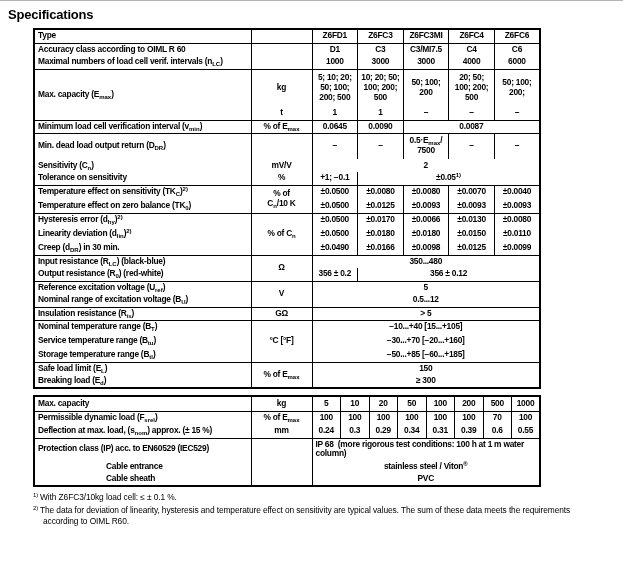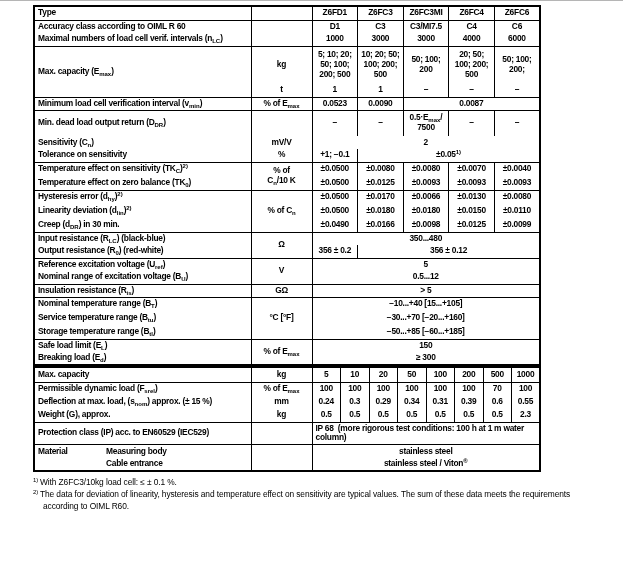--- a/index.html
+++ b/index.html
@@ -37,35 +37,36 @@
     vertical-align: middle;
     overflow: hidden;
   }
   tr.gt > td { border-top: 1px solid #000; }
   td.lbl { text-align: left; }
   td.unit, td.val { text-align: center; }
   td.top { vertical-align: top; }
   td.val-left { text-align: left; padding-left: 5px; }
   sub { font-size: 6px; vertical-align: baseline; position: relative; top: 2px; line-height: 0; letter-spacing: 0; }
   sup { font-size: 6px; vertical-align: baseline; position: relative; top: -3px; line-height: 0; letter-spacing: 0; }
-  .t2 { }
+  .t2 { margin-top: 6px; }
   .mat-head { display: inline-block; width: 68px; }
   .footnotes {
     margin: 5px 0 0 33px;
     width: 572px;
     font-size: 8.4px;
     line-height: 1.35;
     letter-spacing: -0.1px;
   }
   .fn { padding-left: 10px; text-indent: -10px; margin-bottom: 1px; }
 </style>
 </head>
 <body>
 
 <div class="page">
+  <div class="title">Specifications</div>
 
   <table class="spec">
     <colgroup>
         <col style="width:217px">
         <col style="width:61px">
         <col span="5">
       </colgroup>
     <tbody>
     <tr style="height:14px">
       <td class="lbl">Type</td>
@@ -107,21 +108,21 @@
       <td class="unit">t</td>
       <td class="val">1</td>
       <td class="val">1</td>
       <td class="val">–</td>
       <td class="val">–</td>
       <td class="val">–</td>
     </tr>
     <tr class="gt" style="height:13px">
       <td class="lbl">Minimum load cell verification interval (v<sub>min</sub>)</td>
       <td class="unit">% of E<sub>max</sub></td>
-      <td class="val">0.0523</td>
+      <td class="val">0.0645</td>
       <td class="val">0.0090</td>
       <td class="val" colspan="3">0.0087</td>
     </tr>
     <tr class="gt" style="height:26px">
       <td class="lbl top">Min. dead load output return (D<sub>DR</sub>)</td>
       <td class="unit"></td>
       <td class="val top">–</td>
       <td class="val top">–</td>
       <td class="val top">0.5·E<sub>max</sub>/<br>7500</td>
       <td class="val top">–</td>
@@ -265,50 +266,38 @@
       <td class="unit">mm</td>
       <td class="val">0.24</td>
       <td class="val">0.3</td>
       <td class="val">0.29</td>
       <td class="val">0.34</td>
       <td class="val">0.31</td>
       <td class="val">0.39</td>
       <td class="val">0.6</td>
       <td class="val">0.55</td>
     </tr>
-    <tr style="height:13px">
-      <td class="lbl">Weight (G), approx.</td>
-      <td class="unit">kg</td>
-      <td class="val">0.5</td>
-      <td class="val">0.5</td>
-      <td class="val">0.5</td>
-      <td class="val">0.5</td>
-      <td class="val">0.5</td>
-      <td class="val">0.5</td>
-      <td class="val">0.5</td>
-      <td class="val">2.3</td>
-    </tr>
     <tr class="gt" style="height:13px">
       <td class="lbl">Protection class (IP) acc. to EN60529 (IEC529)</td>
       <td class="unit"></td>
       <td class="val-left" colspan="8">IP 68&nbsp;&nbsp;(more rigorous test conditions: 100 h at 1 m water column)</td>
-    </tr>
-    <tr class="gt" style="height:13px">
-      <td class="lbl">
-        <span class="mat-head">Material</span><span>Measuring body</span>
-      </td>
-      <td class="unit"></td>
-      <td class="val" colspan="8">stainless steel</td>
     </tr>
     <tr style="height:13px">
       <td class="lbl">
         <span class="mat-head"></span><span>Cable entrance</span>
       </td>
       <td class="unit"></td>
       <td class="val" colspan="8">stainless steel / Viton<sup>®</sup></td>
+    </tr>
+    <tr style="height:13px">
+      <td class="lbl">
+        <span class="mat-head"></span><span>Cable sheath</span>
+      </td>
+      <td class="unit"></td>
+      <td class="val" colspan="8">PVC</td>
     </tr>
     </tbody>
   </table>
 
   <div class="footnotes">
     <p class="fn"><sup>1) </sup>With Z6FC3/10kg load cell: ≤ ± 0.1 %.</p>
     <p class="fn"><sup>2) </sup>The data for deviation of linearity, hysteresis and temperature effect on sensitivity are typical values. The sum of these data meets the requirements according to OIML R60.</p>
   </div>
 </div>
 

